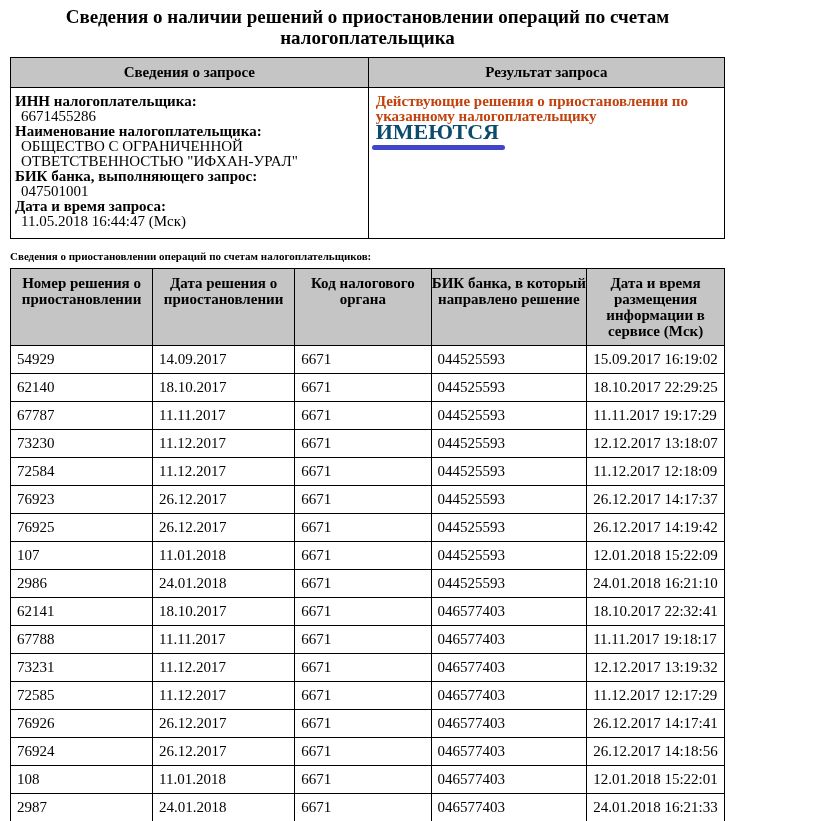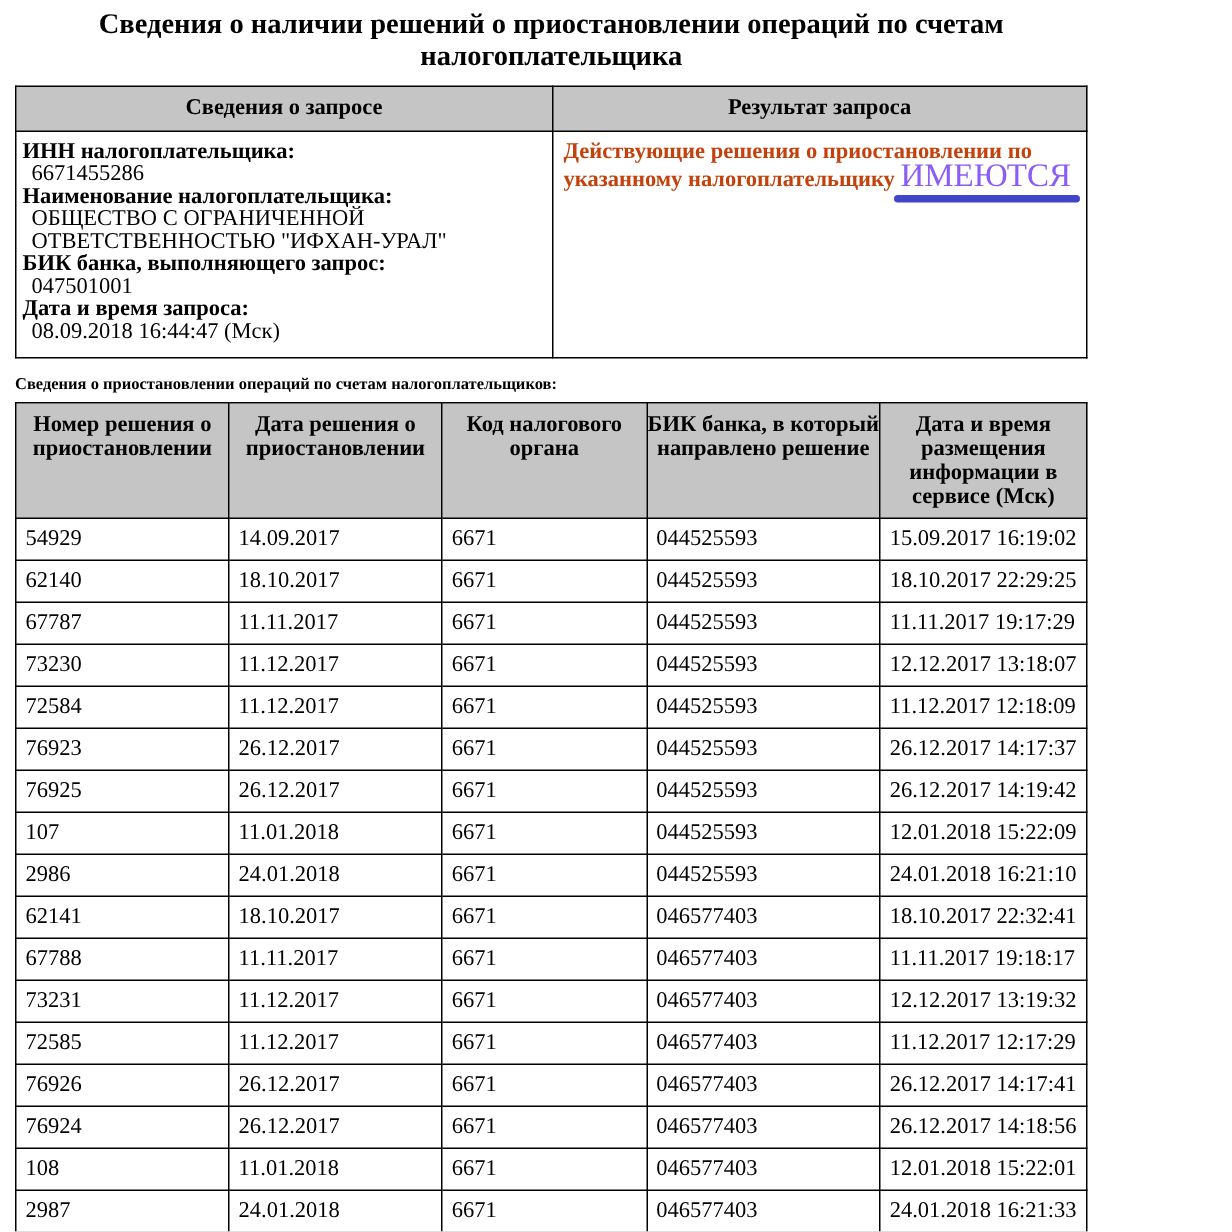--- a/index.html
+++ b/index.html
@@ -54,22 +54,22 @@
   .iv-value { padding-left: 6px; max-width: 345px; }
   .result-cell {
     padding: 6px 6px 6px 7px;
     line-height: 15px;
   }
   .result-text {
     color: #c2410c;
     font-weight: bold;
   }
   .result-emphasis {
-    color: #8b5cf6;
-    font-weight: normal;
+    color: #0c4a6e;
+    font-weight: bold;
     font-size: 22px;
     line-height: 15px;
     position: relative;
     white-space: nowrap;
   }
   .marker-underline {
     position: absolute;
     left: -4px;
     top: 100%;
     margin-top: 1px;
@@ -121,21 +121,21 @@
       <tr>
         <td class="info-cell">
           <div>
               <div class="iv-label">ИНН налогоплательщика:</div>
               <div class="iv-value">6671455286</div>
               <div class="iv-label">Наименование налогоплательщика:</div>
               <div class="iv-value">ОБЩЕСТВО С ОГРАНИЧЕННОЙ ОТВЕТСТВЕННОСТЬЮ "ИФХАН-УРАЛ"</div>
               <div class="iv-label">БИК банка, выполняющего запрос:</div>
               <div class="iv-value">047501001</div>
               <div class="iv-label">Дата и время запроса:</div>
-              <div class="iv-value">08.09.2018 16:44:47 (Мск)</div>
+              <div class="iv-value">11.05.2018 16:44:47 (Мск)</div>
             </div>
         </td>
         <td class="result-cell">
           <span class="result-text">Действующие решения о приостановлении по указанному налогоплательщику</span>
           <span class="result-emphasis"><span>ИМЕЮТСЯ</span><span class="marker-underline"></span></span>
         </td>
       </tr>
     </tbody>
   </table>
 

